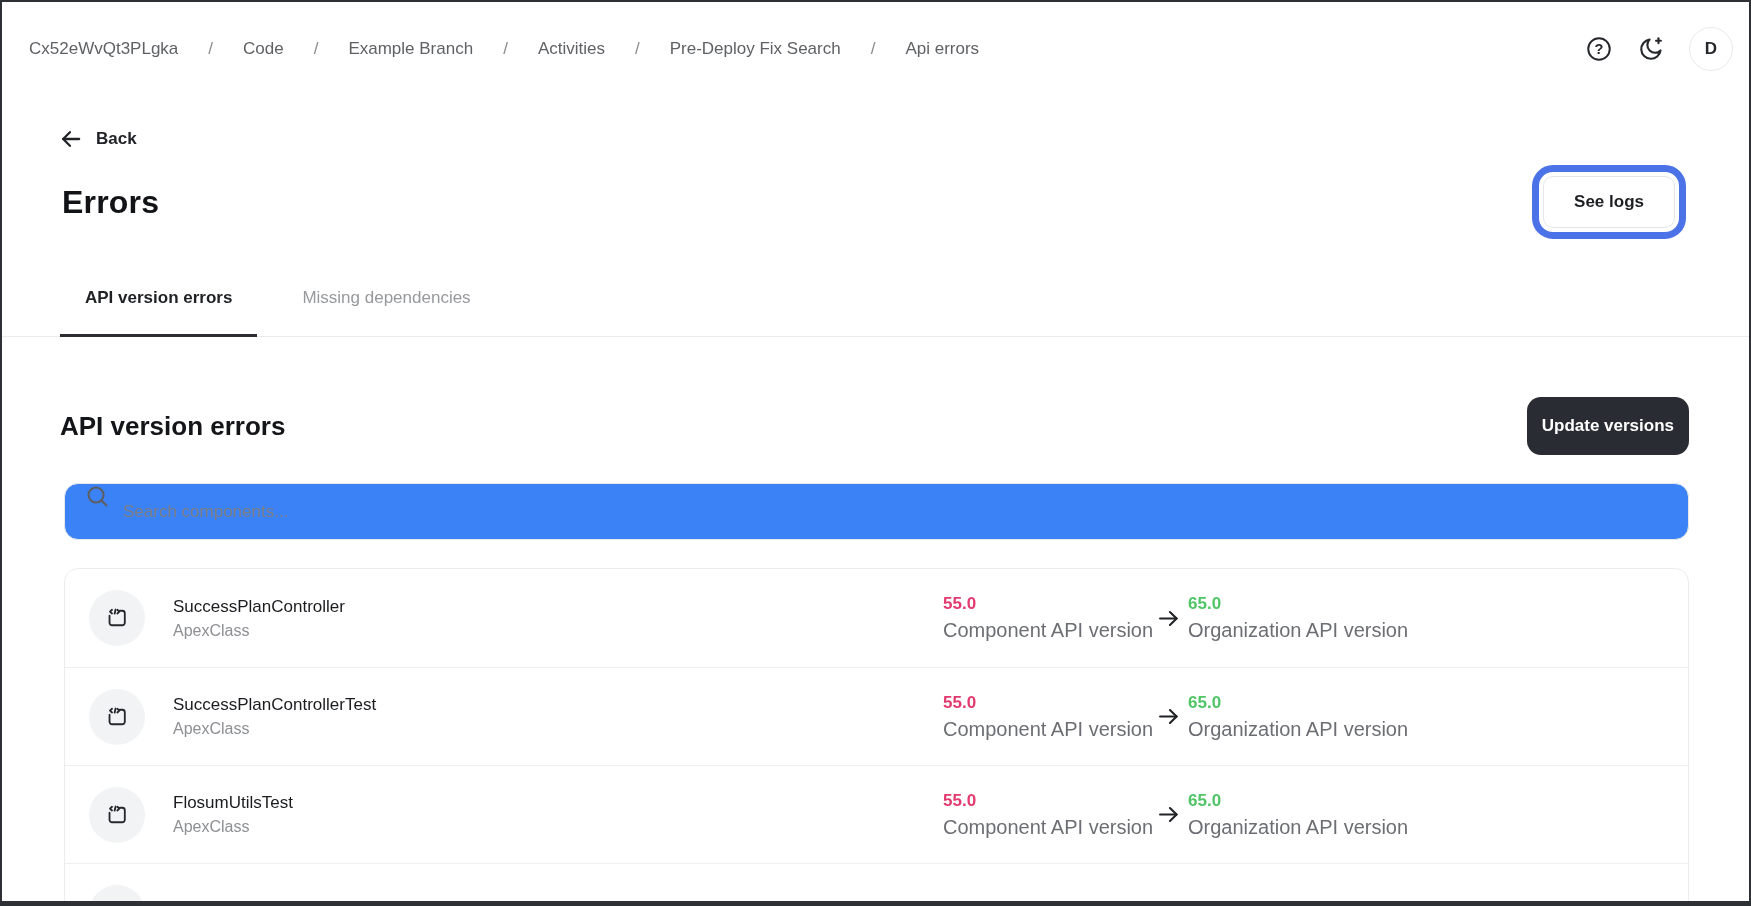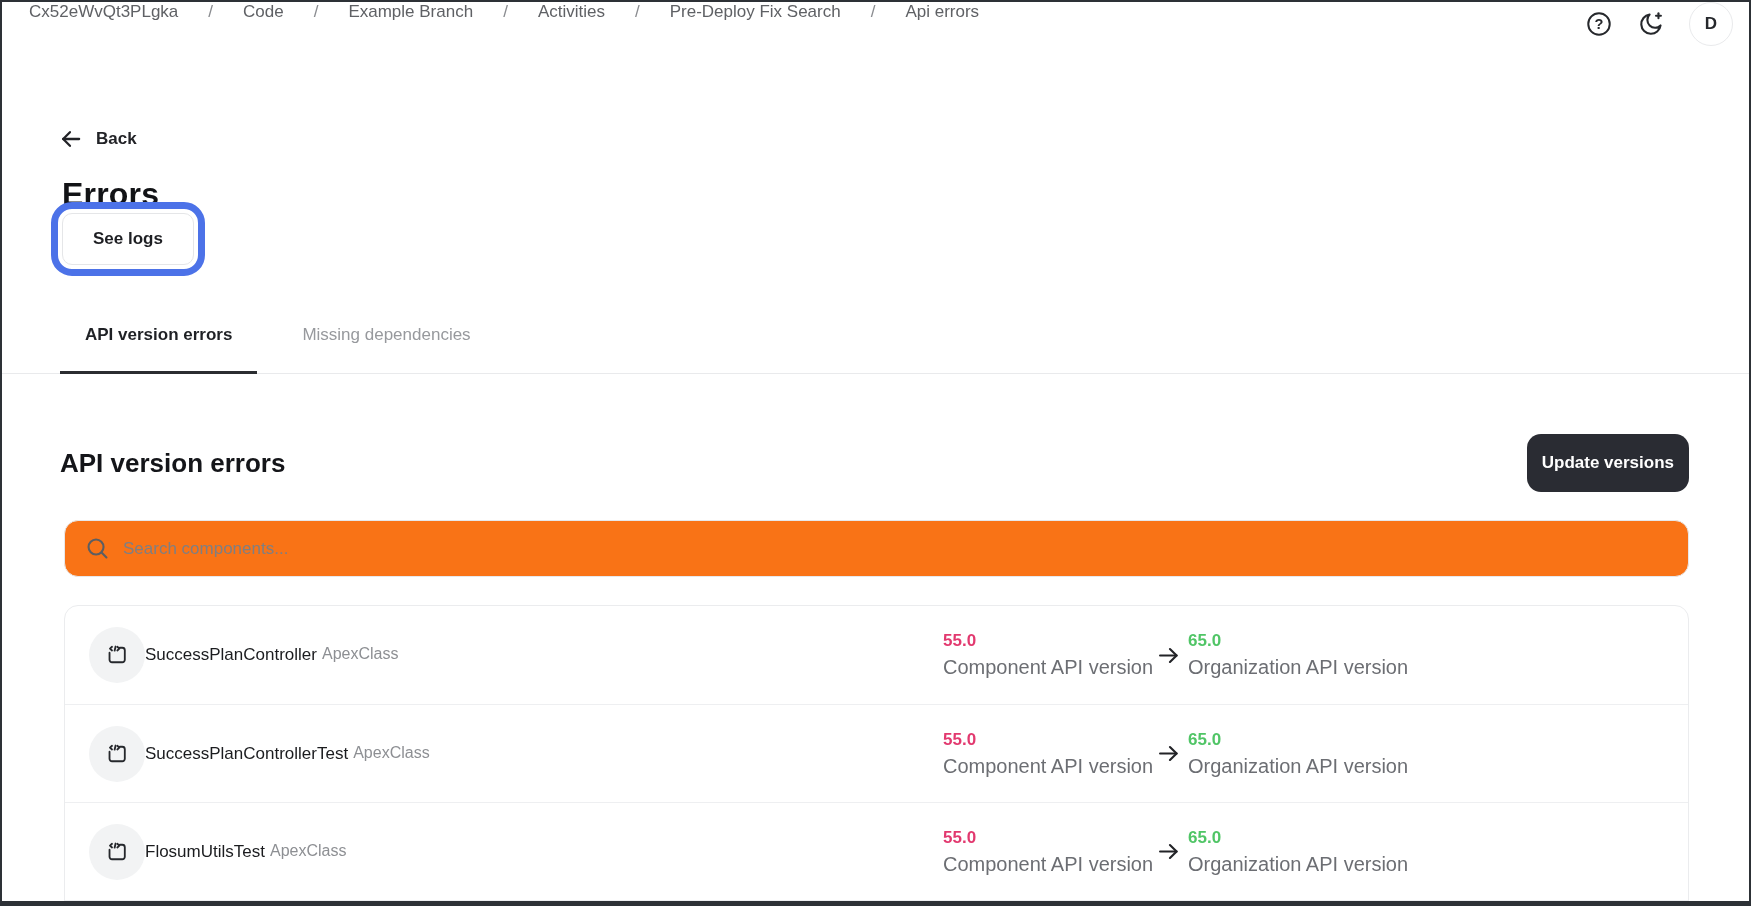--- a/index.html
+++ b/index.html
@@ -6,42 +6,42 @@
   html,body { background:#ffffff; }
   body { font-family:"Liberation Sans", sans-serif; }
 
   .window {
     position:relative; width:1751px; height:906px;
     border:2px solid #2d3136; border-bottom-width:5px;
     background:#ffffff; overflow:hidden;
   }
 
   
-  .topbar { height:94px; display:flex; align-items:flex-start; padding:0 16px 0 27px; }
+  .topbar { height:94px; display:flex; align-items:center; padding:0 16px 0 27px; }
   .breadcrumb { display:flex; align-items:center; gap:30px; font-size:17px; color:#5f6165; }
   .crumb { white-space:nowrap; cursor:pointer; }
   .crumb.current { cursor:default; }
   .crumb-sep { color:#8a8c90; }
   .topbar-right { margin-left:auto; display:flex; align-items:center; gap:24px; }
   .icon-btn { display:flex; align-items:center; justify-content:center; cursor:pointer; background:none; border:none; }
   .avatar {
     width:44px; height:44px; border-radius:50%; background:#fff;
     border:1px solid #e9eaec; display:flex; align-items:center; justify-content:center;
     font-size:17px; font-weight:bold; color:#26282c; cursor:pointer;
   }
 
   
   .back-row { margin:30px 60px 12px 56px; display:flex; align-items:center; gap:12px; width:fit-content; cursor:pointer; }
   .back-label { font-size:17px; font-weight:bold; color:#222327; }
-  .title-row { margin:24px 60px 0 60px; display:flex; align-items:flex-start; justify-content:space-between;flex-direction:column; }
+  .title-row { margin:24px 60px 0 60px; display:flex; align-items:center; justify-content:space-between; }
   .page-title { font-size:32px; font-weight:bold; color:#121316; letter-spacing:.2px; }
   .see-logs-btn {
     height:52px; padding:0 30px; background:#fff; border:1px solid #e5e6e8; border-radius:10px;
     font-family:"Liberation Sans", sans-serif; font-size:17px; font-weight:bold; color:#1e1f23;
-    cursor:pointer; outline:7px solid #4c72e8; outline-offset:4px; 
+    cursor:pointer; outline:7px solid #4c72e8; outline-offset:4px; margin-right:14px;
   }
 
   
   .tabs { margin-top:40px; padding-left:58px; display:flex; gap:20px; border-bottom:1px solid #e9eaec; }
   .tab {
     padding:20px 25px 26px 25px; font-size:17px; color:#97999d; cursor:pointer;
     border-bottom:3px solid transparent; margin-bottom:-1px; white-space:nowrap;
   }
   .tab.active { color:#1f2125; font-weight:bold; border-bottom-color:#2b2d31; }
 
@@ -49,37 +49,37 @@
   .section-row { margin:60px 60px 0 58px; display:flex; align-items:center; justify-content:space-between; }
   .section-title { font-size:26px; font-weight:bold; color:#141519; }
   .update-btn {
     height:58px; padding:0 15px; background:#2a2c33; color:#fff; border:none; border-radius:14px;
     font-family:"Liberation Sans", sans-serif; font-size:17px; font-weight:bold; cursor:pointer;
   }
 
   
   .search-box {
     margin:28px 60px 0 62px; height:57px; border:1px solid #e7e8ea; border-radius:14px;
-    display:flex; align-items:center; padding:0 20px; gap:13px; background:#f97316;
+    display:flex; padding:0 20px; gap:13px; background:#3b82f6;
   }
   .search-box input {
     flex:1; border:none; outline:none; font-family:"Liberation Sans", sans-serif;
     font-size:17px; color:#34363a; background:transparent;
   }
   .search-box input::placeholder { color:#7d7f84; }
 
   
   .card { margin:28px 60px 0 62px; border:1px solid #ebecee; border-radius:14px; background:#fff; }
   .row { position:relative; height:98px; display:flex; align-items:center; padding:0 24px; }
   .row + .row { border-top:1px solid #eeeff1; }
   .row-avatar {
     width:56px; height:56px; border-radius:50%; background:#f2f3f4; flex:0 0 auto;
     display:flex; align-items:center; justify-content:center;
   }
-  .row-names { display:flex; flex-direction:row; gap:5px; }
+  .row-names { margin-left:28px; display:flex; flex-direction:column; gap:5px; }
   .row-name { font-size:17px; color:#1b1c1f; }
   .row-type { font-size:16px; color:#8d8f93; }
   .versions { position:absolute; left:878px; top:0; height:100%; display:flex; align-items:center; }
   .v-col { display:flex; flex-direction:column; gap:5px; }
   .v-from { width:212px; }
   .v-value { font-size:17px; font-weight:bold; }
   .v-value.from { color:#e2396f; }
   .v-value.to { color:#50c566; }
   .v-label { font-size:20px; color:#6c6e73; }
   .v-arrow { width:33px; display:flex; align-items:center; justify-content:flex-start; }

